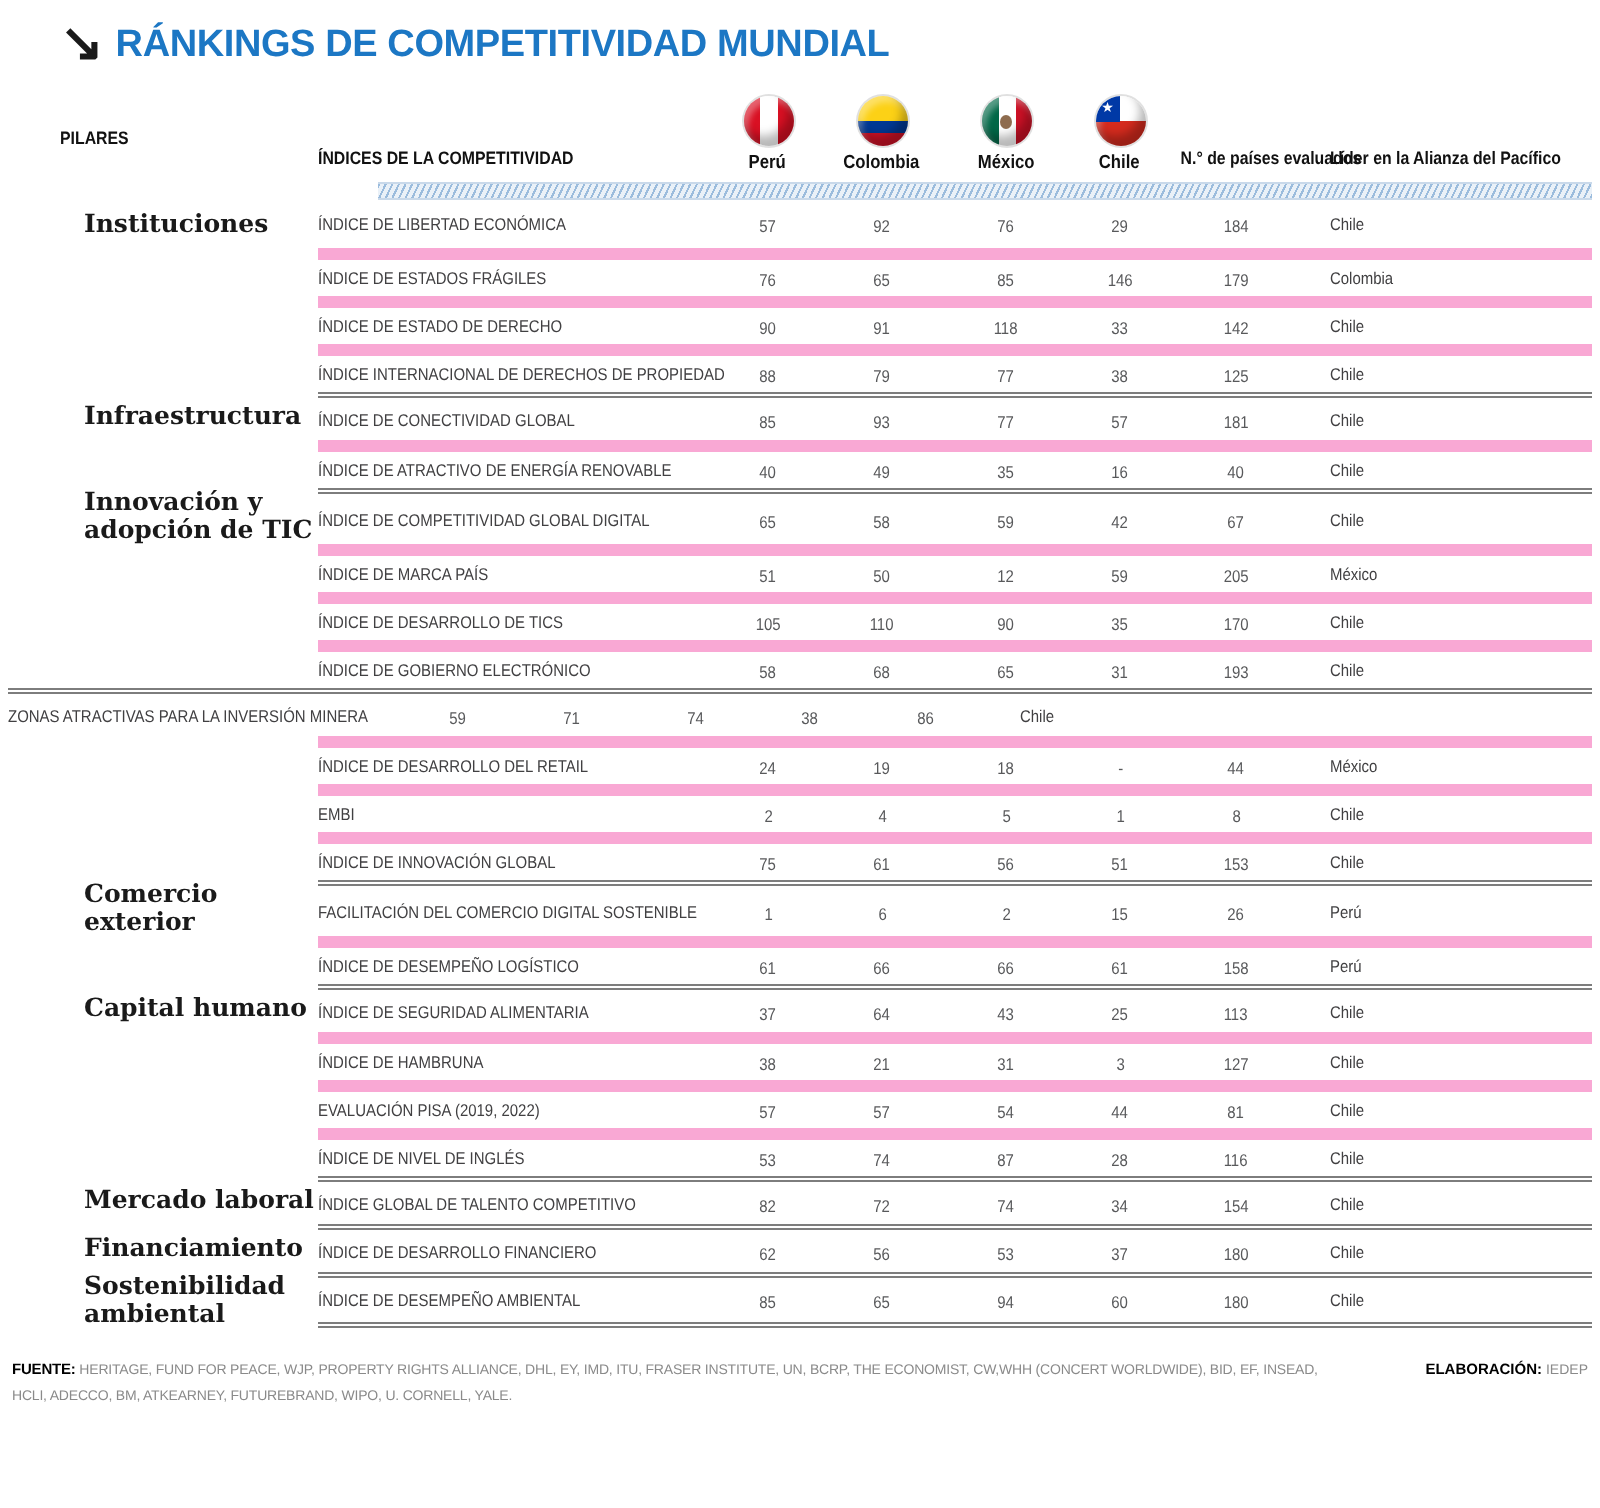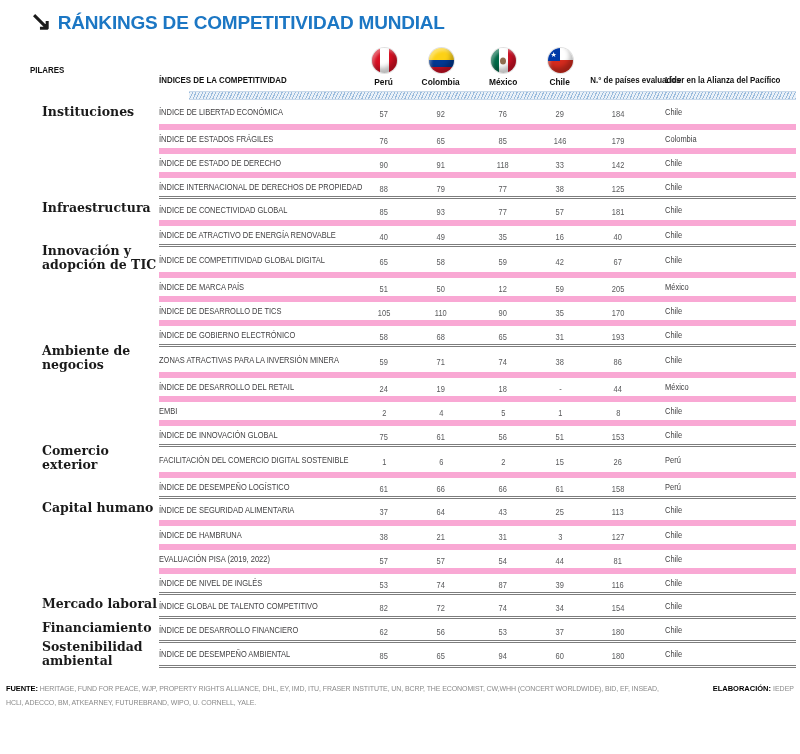--- a/index.html
+++ b/index.html
@@ -280,23 +280,20 @@
         <div class="c-v1"><span class="val cond-c">58</span></div>
         <div class="c-v2"><span class="val cond-c">68</span></div>
         <div class="c-v3"><span class="val cond-c">65</span></div>
         <div class="c-v4"><span class="val cond-c">31</span></div>
         <div class="c-ev"><span class="val cond-c">193</span></div>
         <div class="c-ld leader-cell"><span class="cond leader-name">Chile</span></div>
       </div>
     </div>
 
     <div class="row group-start">
-      <div class="pilar-col">
-        <span class="pilar-label">Ambiente de negocios</span>
-      </div>
       <div class="cells">
         <div class="c-name idx"><span class="cond idx-name">ZONAS ATRACTIVAS PARA LA INVERSIÓN MINERA</span></div>
         <div class="c-v1"><span class="val cond-c">59</span></div>
         <div class="c-v2"><span class="val cond-c">71</span></div>
         <div class="c-v3"><span class="val cond-c">74</span></div>
         <div class="c-v4"><span class="val cond-c">38</span></div>
         <div class="c-ev"><span class="val cond-c">86</span></div>
         <div class="c-ld leader-cell"><span class="cond leader-name">Chile</span></div>
       </div>
     </div>
@@ -423,21 +420,21 @@
 
     <div class="row">
       <div class="pilar-col">
         <span class="pilar-label"></span>
       </div>
       <div class="cells">
         <div class="c-name idx"><span class="cond idx-name">ÍNDICE DE NIVEL DE INGLÉS</span></div>
         <div class="c-v1"><span class="val cond-c">53</span></div>
         <div class="c-v2"><span class="val cond-c">74</span></div>
         <div class="c-v3"><span class="val cond-c">87</span></div>
-        <div class="c-v4"><span class="val cond-c">39</span></div>
+        <div class="c-v4"><span class="val cond-c">28</span></div>
         <div class="c-ev"><span class="val cond-c">116</span></div>
         <div class="c-ld leader-cell"><span class="cond leader-name">Chile</span></div>
       </div>
     </div>
 
     <div class="row group-start">
       <div class="pilar-col">
         <span class="pilar-label">Mercado laboral</span>
       </div>
       <div class="cells">

